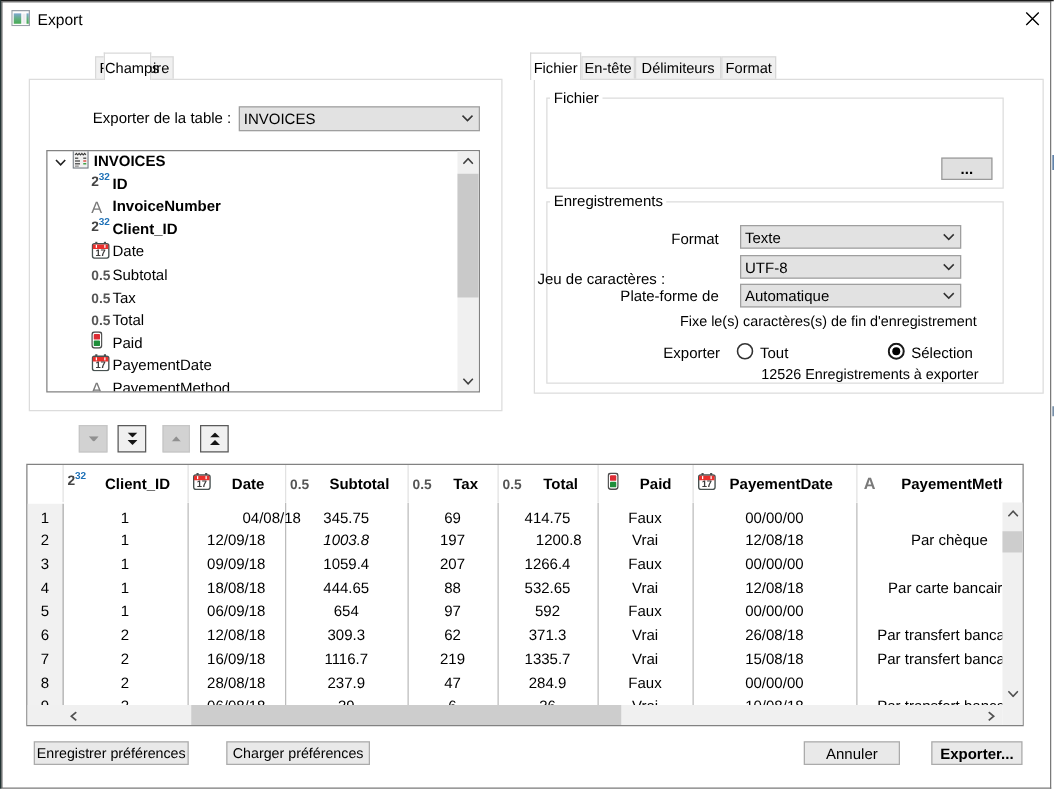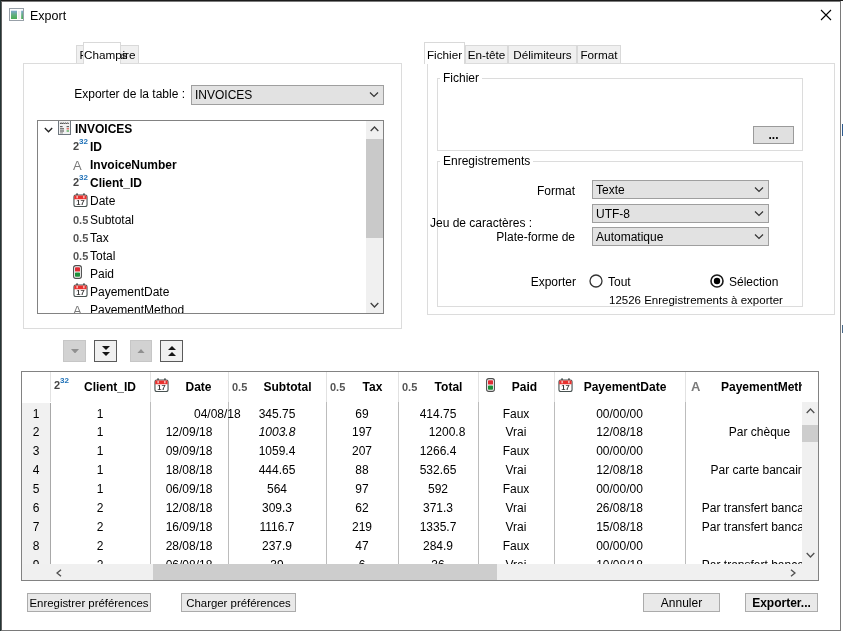--- a/index.html
+++ b/index.html
@@ -228,20 +228,21 @@
     <svg width="10" height="8" viewBox="0 0 10 8">
         <path d="M1 1.5 L5 5.5 L9 1.5" stroke="#333" stroke-width="1.2" fill="none"></path>
       </svg>
   </div>
   <div class="t" style="left:430px;top:230px;width:145px;text-align:right;">Plate-forme de</div>
   <div class="combo" style="left:592px;top:227px;width:177px;height:19px;">Automatique
     <svg width="10" height="8" viewBox="0 0 10 8">
         <path d="M1 1.5 L5 5.5 L9 1.5" stroke="#333" stroke-width="1.2" fill="none"></path>
       </svg>
   </div>
+  <div class="t" style="left:544px;top:252px;font-size:11.5px;">Fixe le(s) caractères(s) de fin d'enregistrement</div>
   <div class="t" style="left:430px;top:275px;width:146px;text-align:right;">Exporter</div>
   <svg class="t" style="left:589px;top:274px;" width="14" height="14" viewBox="0 0 14 14">
     <circle cx="7" cy="7" r="6" fill="#fff" stroke="#333" stroke-width="1.3"></circle>
     </svg>
   <div class="t" style="left:608px;top:275px;">Tout</div>
   <svg class="t" style="left:710px;top:274px;" width="14" height="14" viewBox="0 0 14 14">
     <circle cx="7" cy="7" r="6" fill="#fff" stroke="#1a1a1a" stroke-width="1.6"></circle>
     <circle cx="7" cy="7" r="3.2" fill="#000"></circle>
     </svg>
   <div class="t" style="left:729px;top:275px;">Sélection</div>
@@ -350,21 +351,21 @@
         <div class="dcell" style="left:128px;top:59.3px;width:78px;">18/08/18</div>
         <div class="dcell" style="left:206px;top:59.3px;width:98px;">444.65</div>
         <div class="dcell" style="left:304px;top:59.3px;width:72px;">88</div>
         <div class="dcell" style="left:376px;top:59.3px;width:80px;">532.65</div>
         <div class="dcell" style="left:456px;top:59.3px;width:76px;">Vrai</div>
         <div class="dcell" style="left:532px;top:59.3px;width:131px;">12/08/18</div>
         <div class="dcell" style="left:663px;top:59.3px;width:149px;">Par carte bancaire</div>
         <div class="dcell" style="left:0px;top:78.2px;width:28px;">5</div>
         <div class="dcell" style="left:28px;top:78.2px;width:100px;">1</div>
         <div class="dcell" style="left:128px;top:78.2px;width:78px;">06/09/18</div>
-        <div class="dcell" style="left:206px;top:78.2px;width:98px;">564</div>
+        <div class="dcell" style="left:206px;top:78.2px;width:98px;">654</div>
         <div class="dcell" style="left:304px;top:78.2px;width:72px;">97</div>
         <div class="dcell" style="left:376px;top:78.2px;width:80px;">592</div>
         <div class="dcell" style="left:456px;top:78.2px;width:76px;">Faux</div>
         <div class="dcell" style="left:532px;top:78.2px;width:131px;">00/00/00</div>
         <div class="dcell" style="left:0px;top:97.2px;width:28px;">6</div>
         <div class="dcell" style="left:28px;top:97.2px;width:100px;">2</div>
         <div class="dcell" style="left:128px;top:97.2px;width:78px;">12/08/18</div>
         <div class="dcell" style="left:206px;top:97.2px;width:98px;">309.3</div>
         <div class="dcell" style="left:304px;top:97.2px;width:72px;">62</div>
         <div class="dcell" style="left:376px;top:97.2px;width:80px;">371.3</div>

